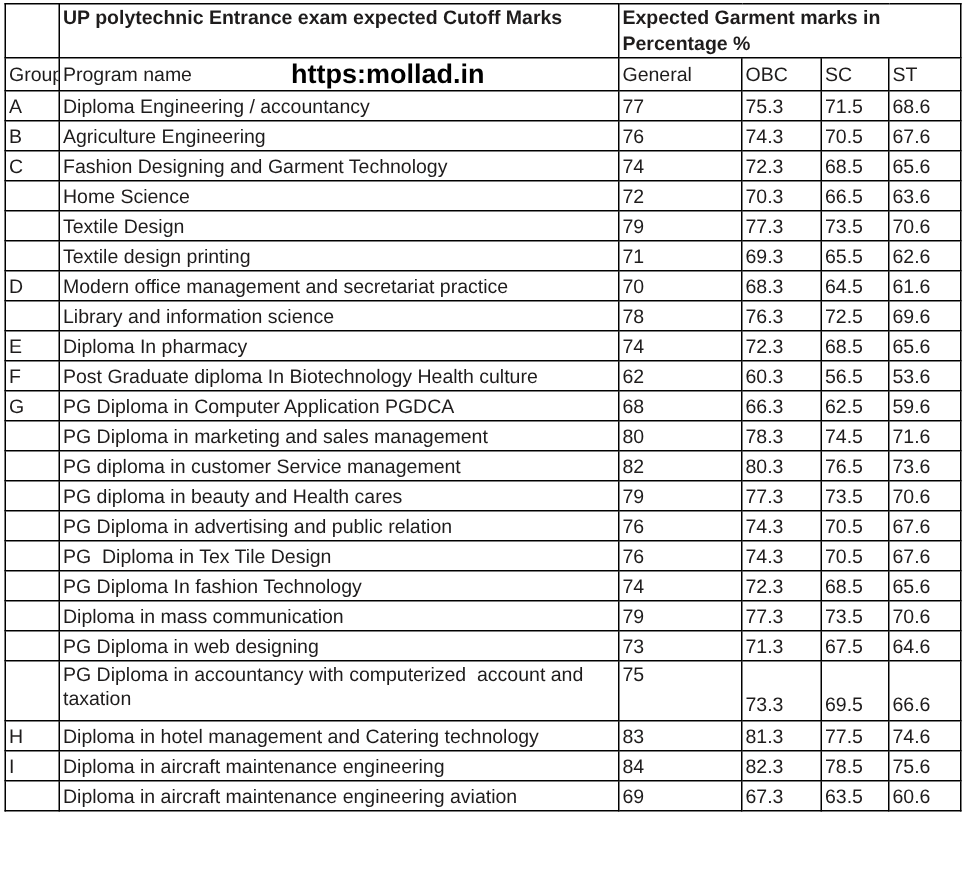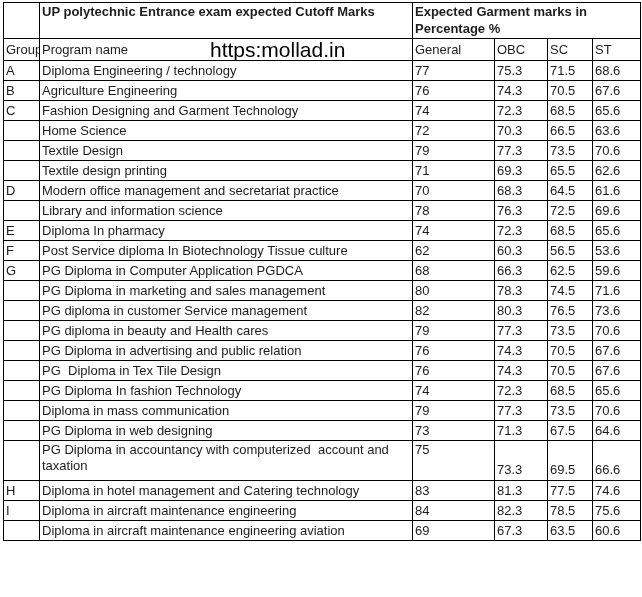--- a/index.html
+++ b/index.html
@@ -32,24 +32,24 @@
     overflow: hidden;
   }
   tr { height: 20px; }
   tr.header-top { height: 36px; }
   tr.header-top td { vertical-align: top; font-weight: bold; line-height: 17px; }
   tr.header-cols { height: 22px; }
   td.c-prog { white-space: pre-wrap; }
   td.prog-header { position: relative; }
   .watermark {
     position: absolute;
-    left: 170px;
+    left: 154px;
     top: -1px;
-    font-weight: normal;
-    font-size: 21px;
+    font-weight: bold;
+    font-size: 18px;
     line-height: 23px;
     color: var(--watermark);
     white-space: nowrap;
   }
   tr.tall { height: 40px; }
   tr.tall td { vertical-align: bottom; padding-bottom: 2px; }
   tr.tall td[data-name="program-cell"],
   tr.tall td[data-name="general-cell"],
   tr.tall td[data-name="group-cell"] { vertical-align: top; padding-top: 1px; }
 </style>
@@ -81,21 +81,21 @@
           <span data-name="program-column-label">Program name</span>
           <span class="watermark" data-name="watermark-text">https:mollad.in</span>
         </td>
         <td data-name="general-column-header">General</td>
         <td data-name="obc-column-header">OBC</td>
         <td data-name="sc-column-header">SC</td>
         <td data-name="st-column-header">ST</td>
       </tr>
     <tr data-name="table-row" class="data">
           <td data-name="group-cell">A</td>
-          <td data-name="program-cell" class="c-prog">Diploma Engineering / technology</td>
+          <td data-name="program-cell" class="c-prog">Diploma Engineering / accountancy</td>
           <td data-name="general-cell">77</td>
           <td data-name="obc-cell">75.3</td>
           <td data-name="sc-cell">71.5</td>
           <td data-name="st-cell">68.6</td>
         </tr>
         <tr data-name="table-row" class="data">
           <td data-name="group-cell">B</td>
           <td data-name="program-cell" class="c-prog">Agriculture Engineering</td>
           <td data-name="general-cell">76</td>
           <td data-name="obc-cell">74.3</td>
@@ -153,21 +153,21 @@
         <tr data-name="table-row" class="data">
           <td data-name="group-cell">E</td>
           <td data-name="program-cell" class="c-prog">Diploma In pharmacy</td>
           <td data-name="general-cell">74</td>
           <td data-name="obc-cell">72.3</td>
           <td data-name="sc-cell">68.5</td>
           <td data-name="st-cell">65.6</td>
         </tr>
         <tr data-name="table-row" class="data">
           <td data-name="group-cell">F</td>
-          <td data-name="program-cell" class="c-prog">Post Service diploma In Biotechnology Tissue culture</td>
+          <td data-name="program-cell" class="c-prog">Post Graduate diploma In Biotechnology Health culture</td>
           <td data-name="general-cell">62</td>
           <td data-name="obc-cell">60.3</td>
           <td data-name="sc-cell">56.5</td>
           <td data-name="st-cell">53.6</td>
         </tr>
         <tr data-name="table-row" class="data">
           <td data-name="group-cell">G</td>
           <td data-name="program-cell" class="c-prog">PG Diploma in Computer Application PGDCA</td>
           <td data-name="general-cell">68</td>
           <td data-name="obc-cell">66.3</td>

